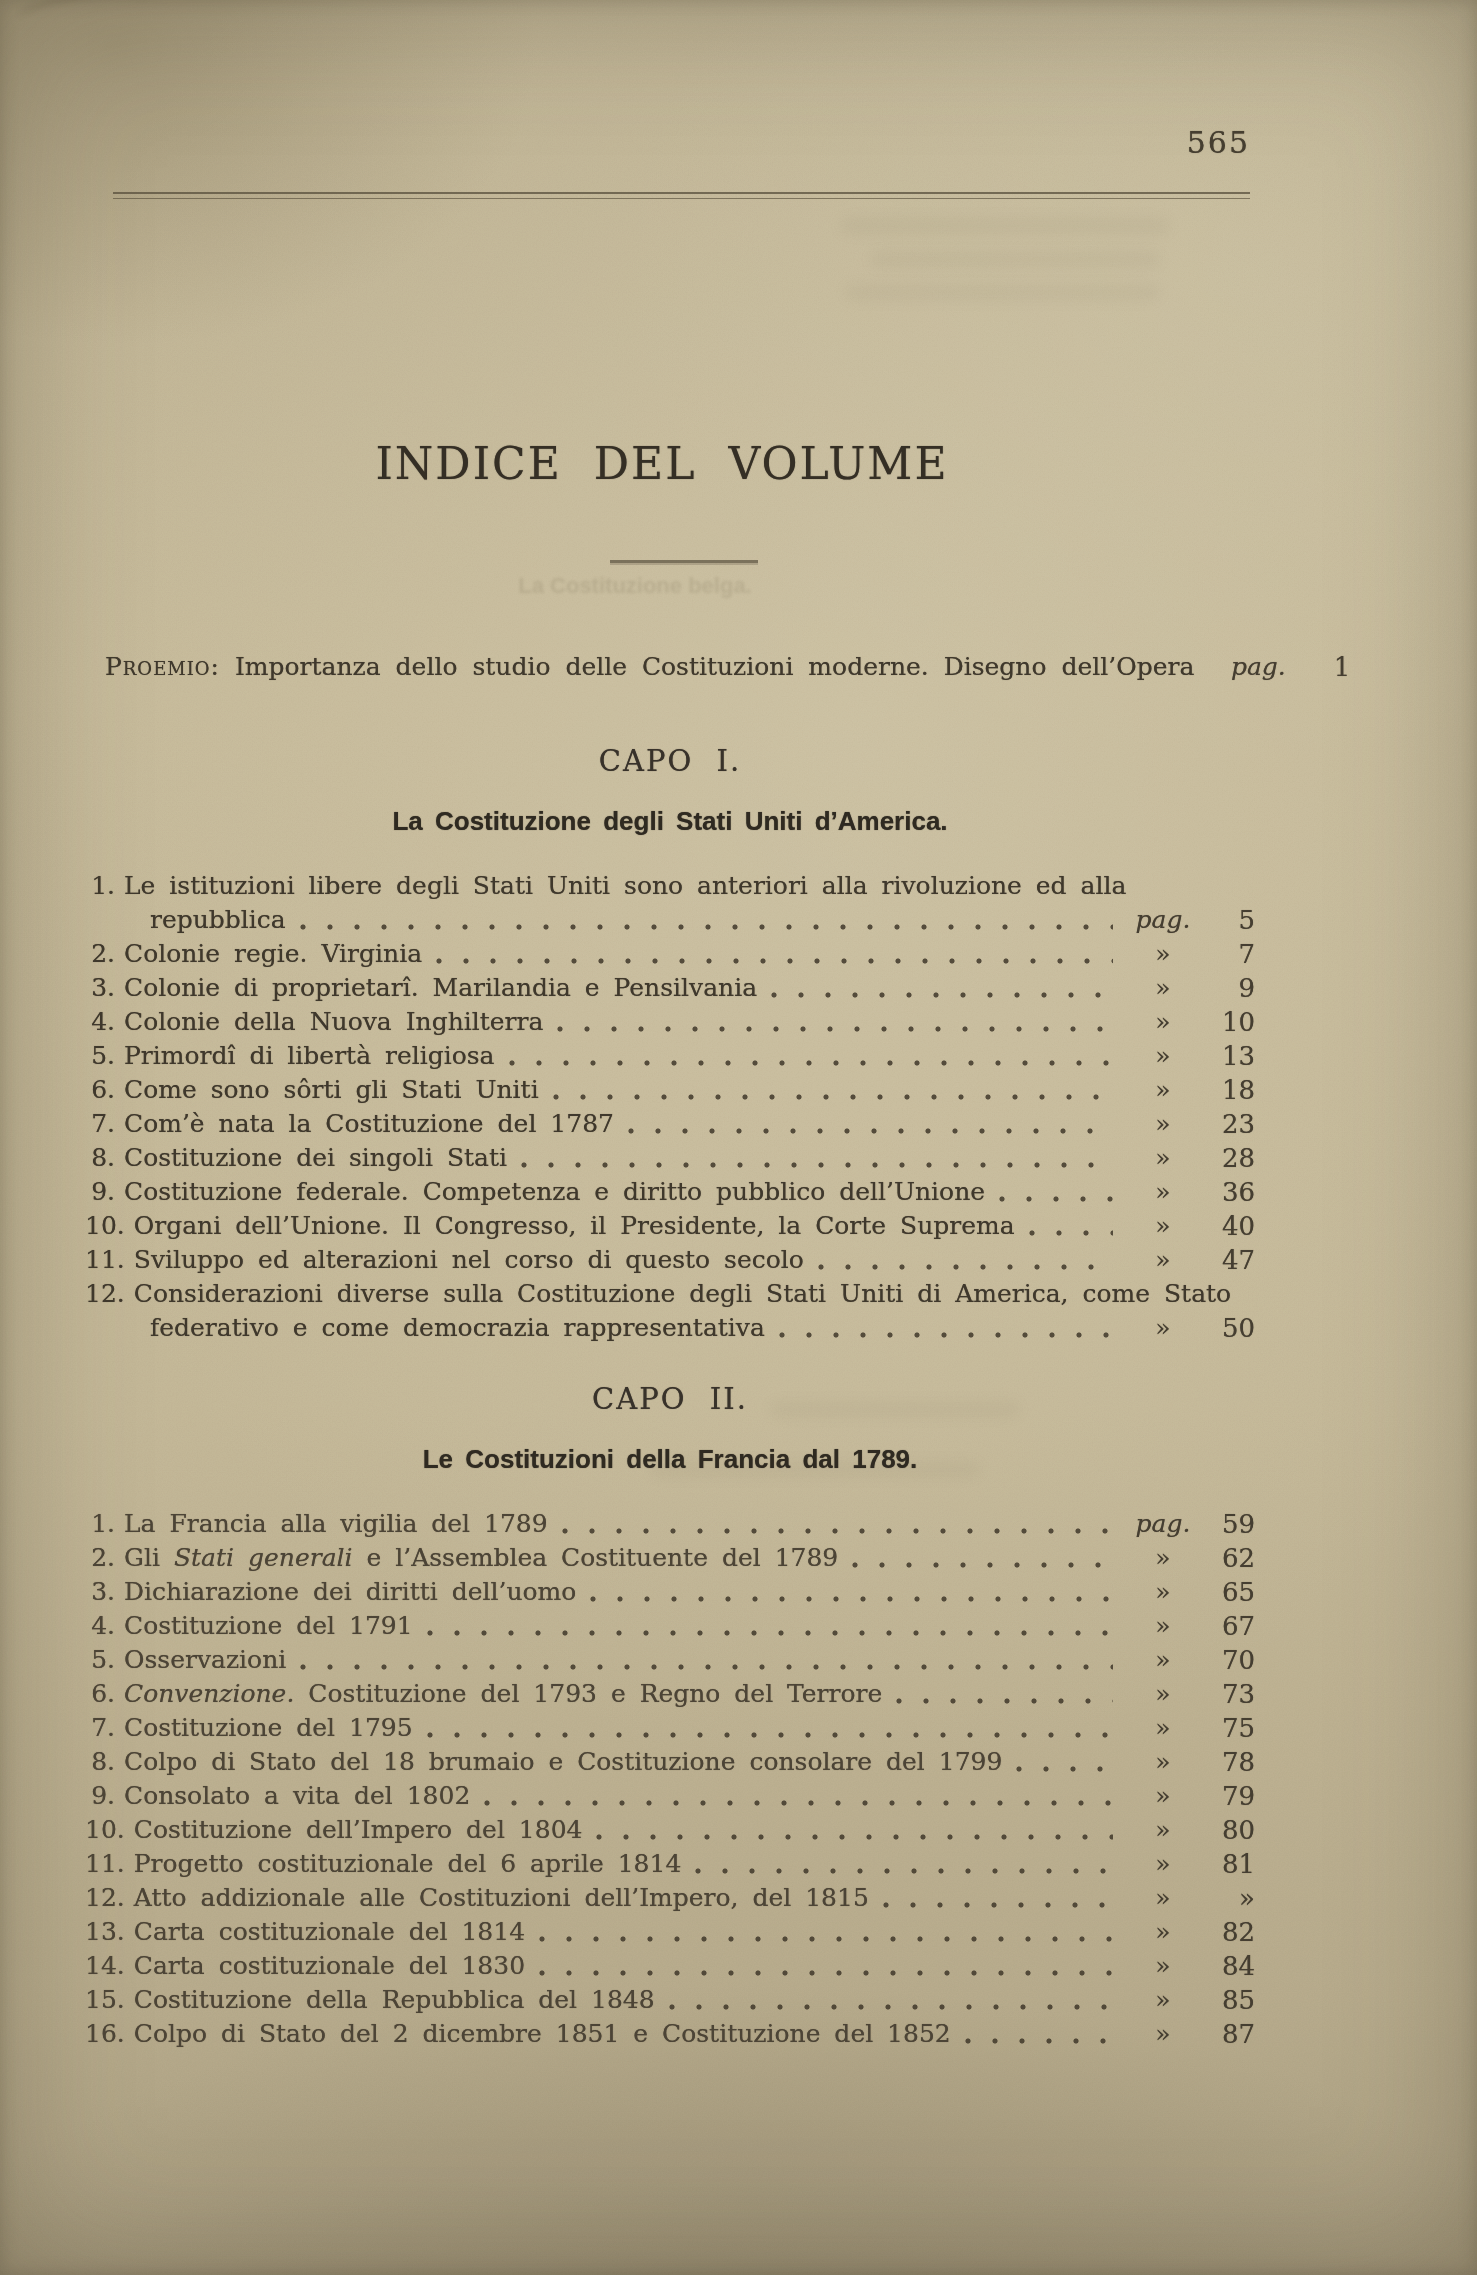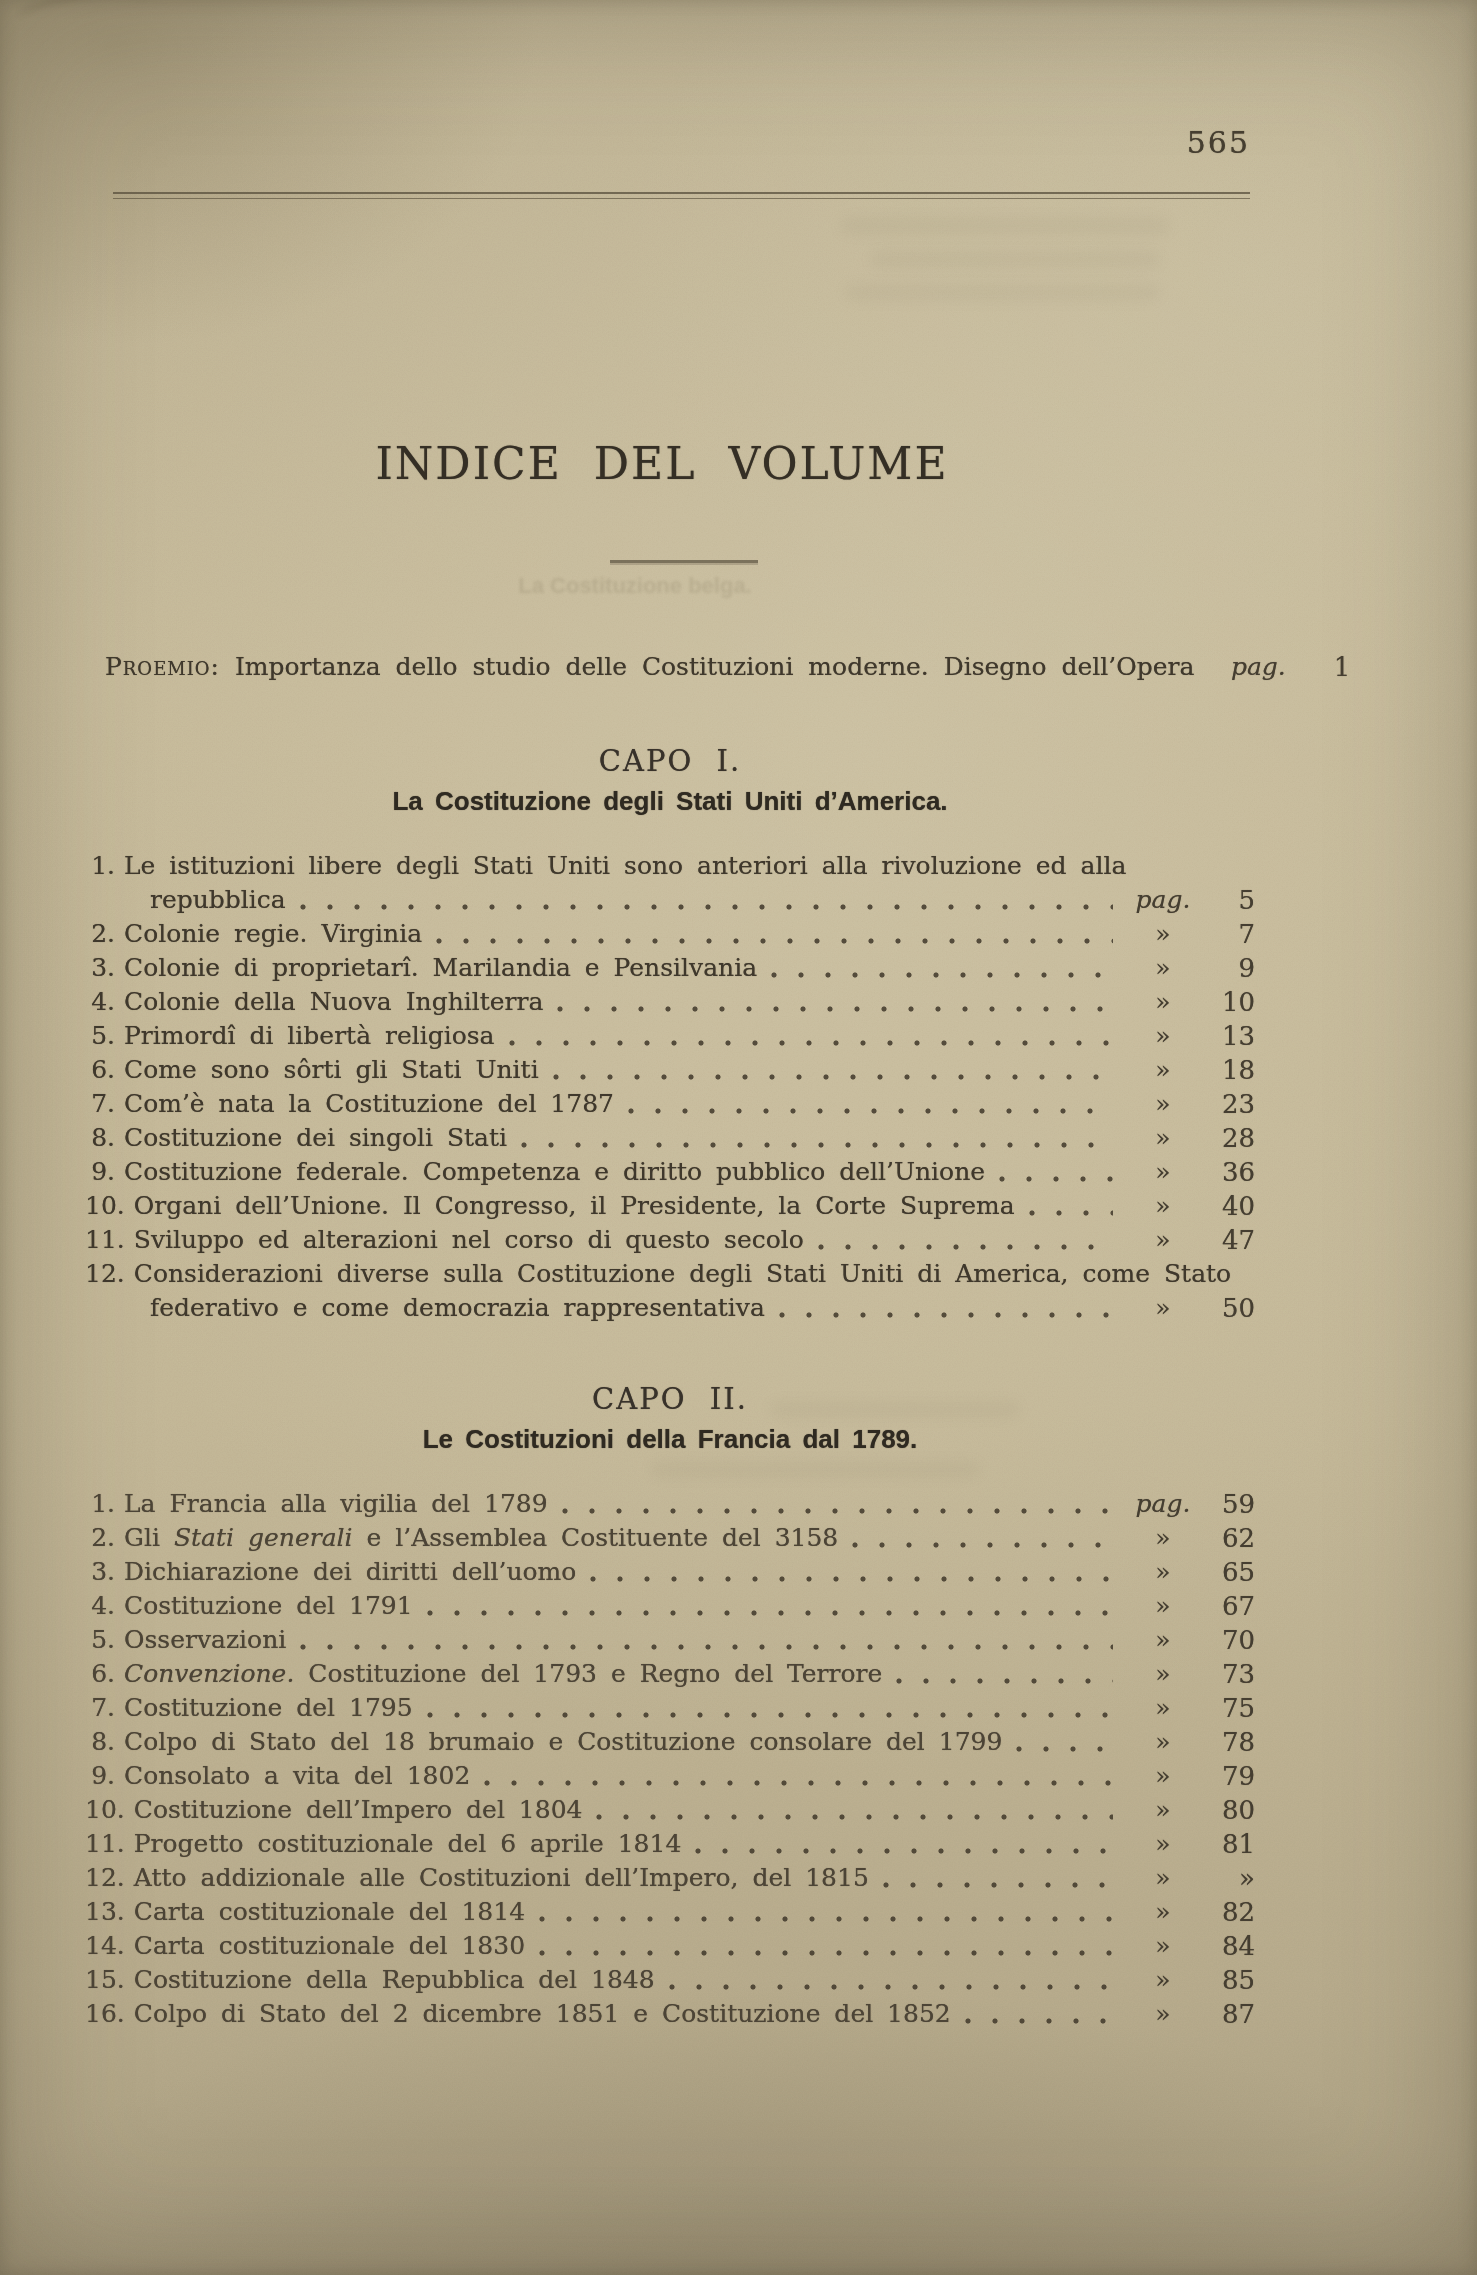--- a/index.html
+++ b/index.html
@@ -47,21 +47,21 @@
   .content-col{position:absolute;left:85px;width:1170px;}
   .proemio{top:650px;}
   .capo1{top:742px;}
   .capo2{top:1380px;}
   .capo-heading{
     margin:0;text-align:center;font-weight:normal;
     font-size:29px;letter-spacing:2px;word-spacing:12px;line-height:38px;
     color:#38322a;text-shadow:0 0 .8px rgba(56,50,42,.8);
   }
   .capo-sub{
-    margin:5px 0 0 0;text-align:center;
+    margin:25px 0 0 0;text-align:center;
     font-family:"Liberation Sans", sans-serif;font-weight:bold;
     font-size:26px;word-spacing:5px;line-height:32px;
     color:#2f2a21;text-shadow:0 0 1px rgba(47,42,33,.75);
   }
   .toc{margin-top:32px;}
   .capo2 .toc .toc-text, .capo2 .toc .num{color:#4c4436;}
 
   
   .toc-row{
     display:flex;align-items:flex-start;
@@ -241,21 +241,21 @@
       <div class="toc">
         <div class="toc-row">
           <span class="num">1.</span>
           <span class="toc-text">La Francia alla vigilia del 1789</span>
           <span class="leader"></span>
           <span class="ref pag">pag.</span>
           <span class="pageref">59</span>
         </div>
         <div class="toc-row">
           <span class="num">2.</span>
-          <span class="toc-text"><span>Gli </span><span class="it">Stati generali</span><span> e l’Assemblea Costituente del 3158</span></span>
+          <span class="toc-text"><span>Gli </span><span class="it">Stati generali</span><span> e l’Assemblea Costituente del 1789</span></span>
           <span class="leader"></span>
           <span class="ref">»</span>
           <span class="pageref">62</span>
         </div>
         <div class="toc-row">
           <span class="num">3.</span>
           <span class="toc-text">Dichiarazione dei diritti dell’uomo</span>
           <span class="leader"></span>
           <span class="ref">»</span>
           <span class="pageref">65</span>

